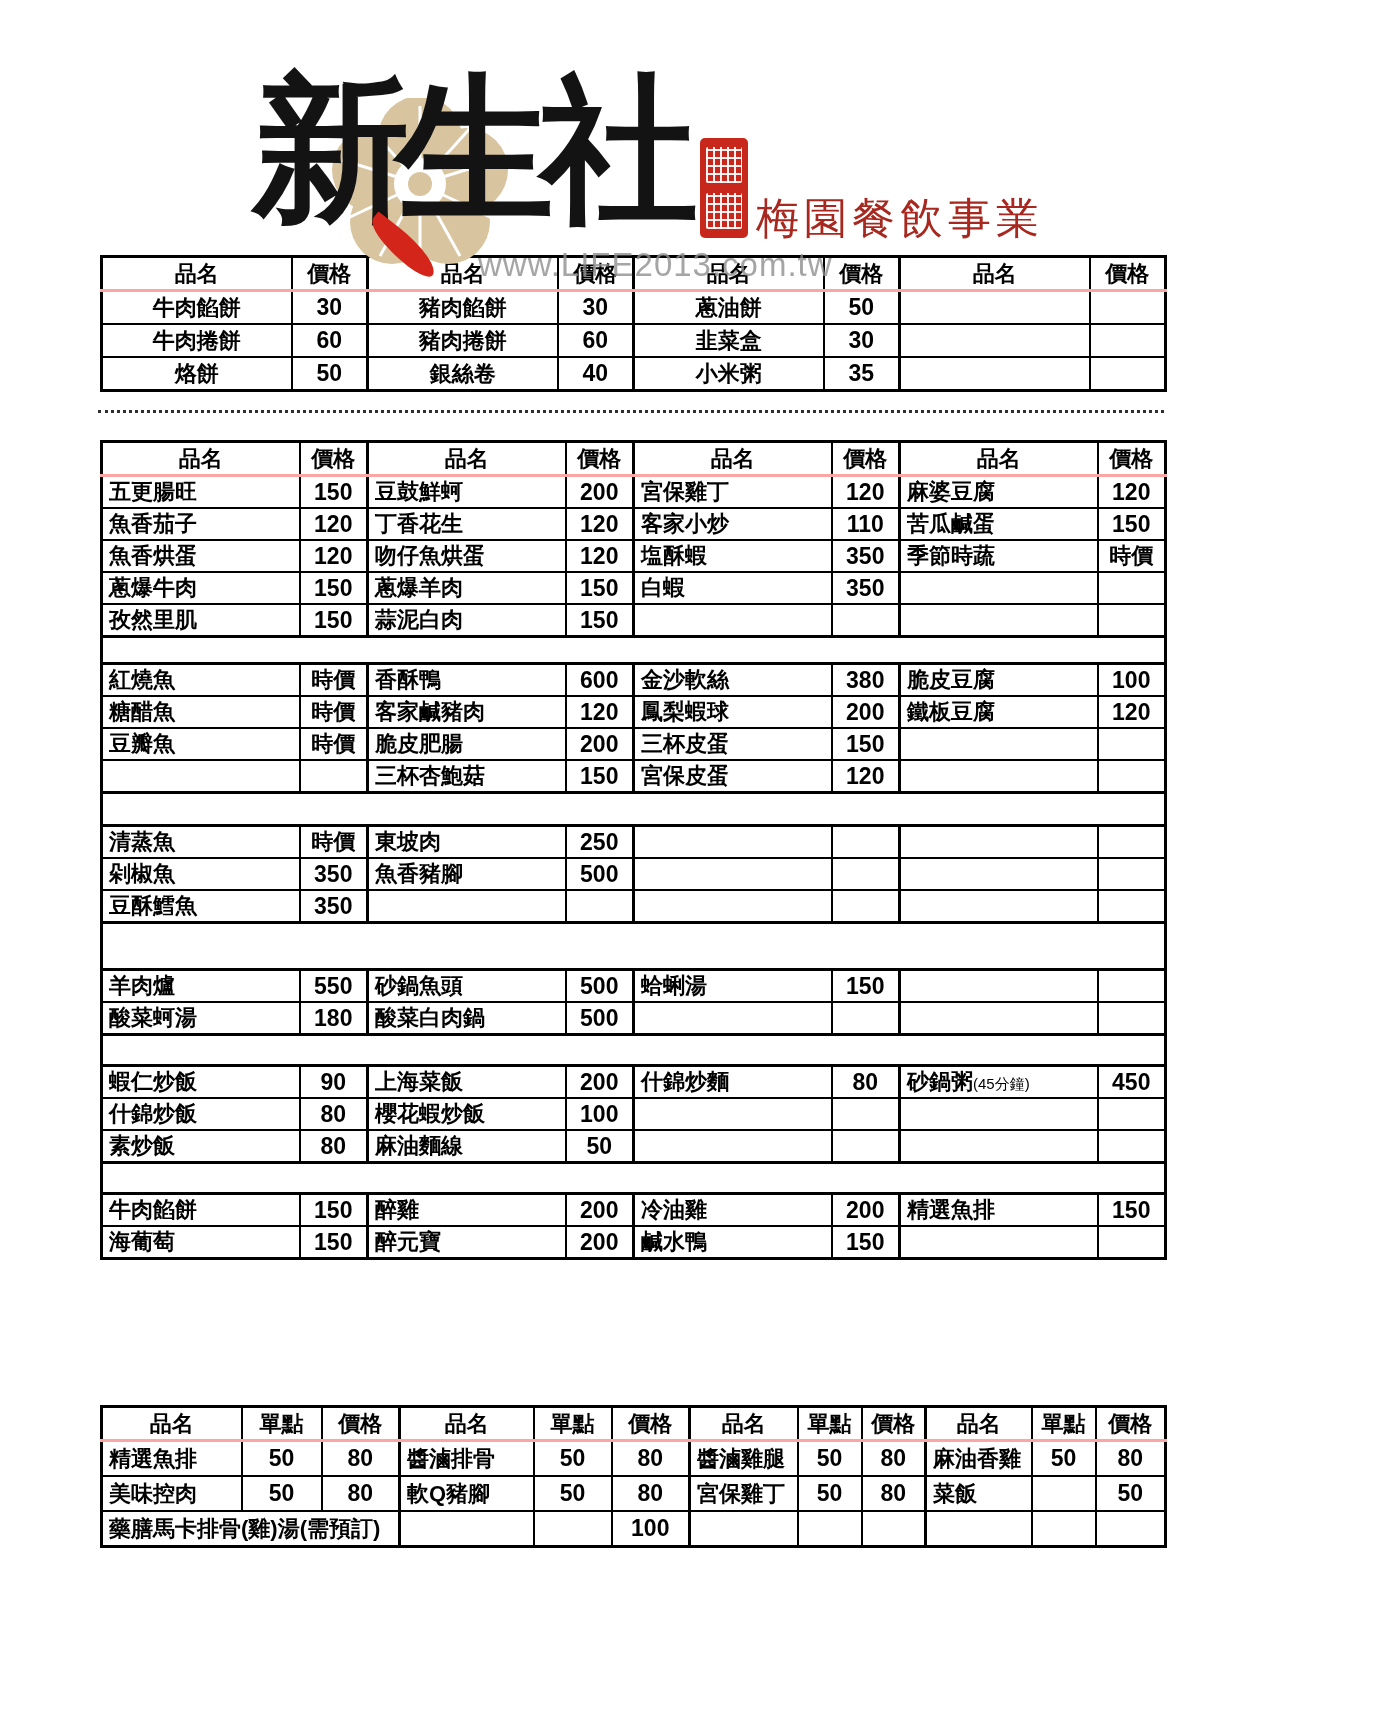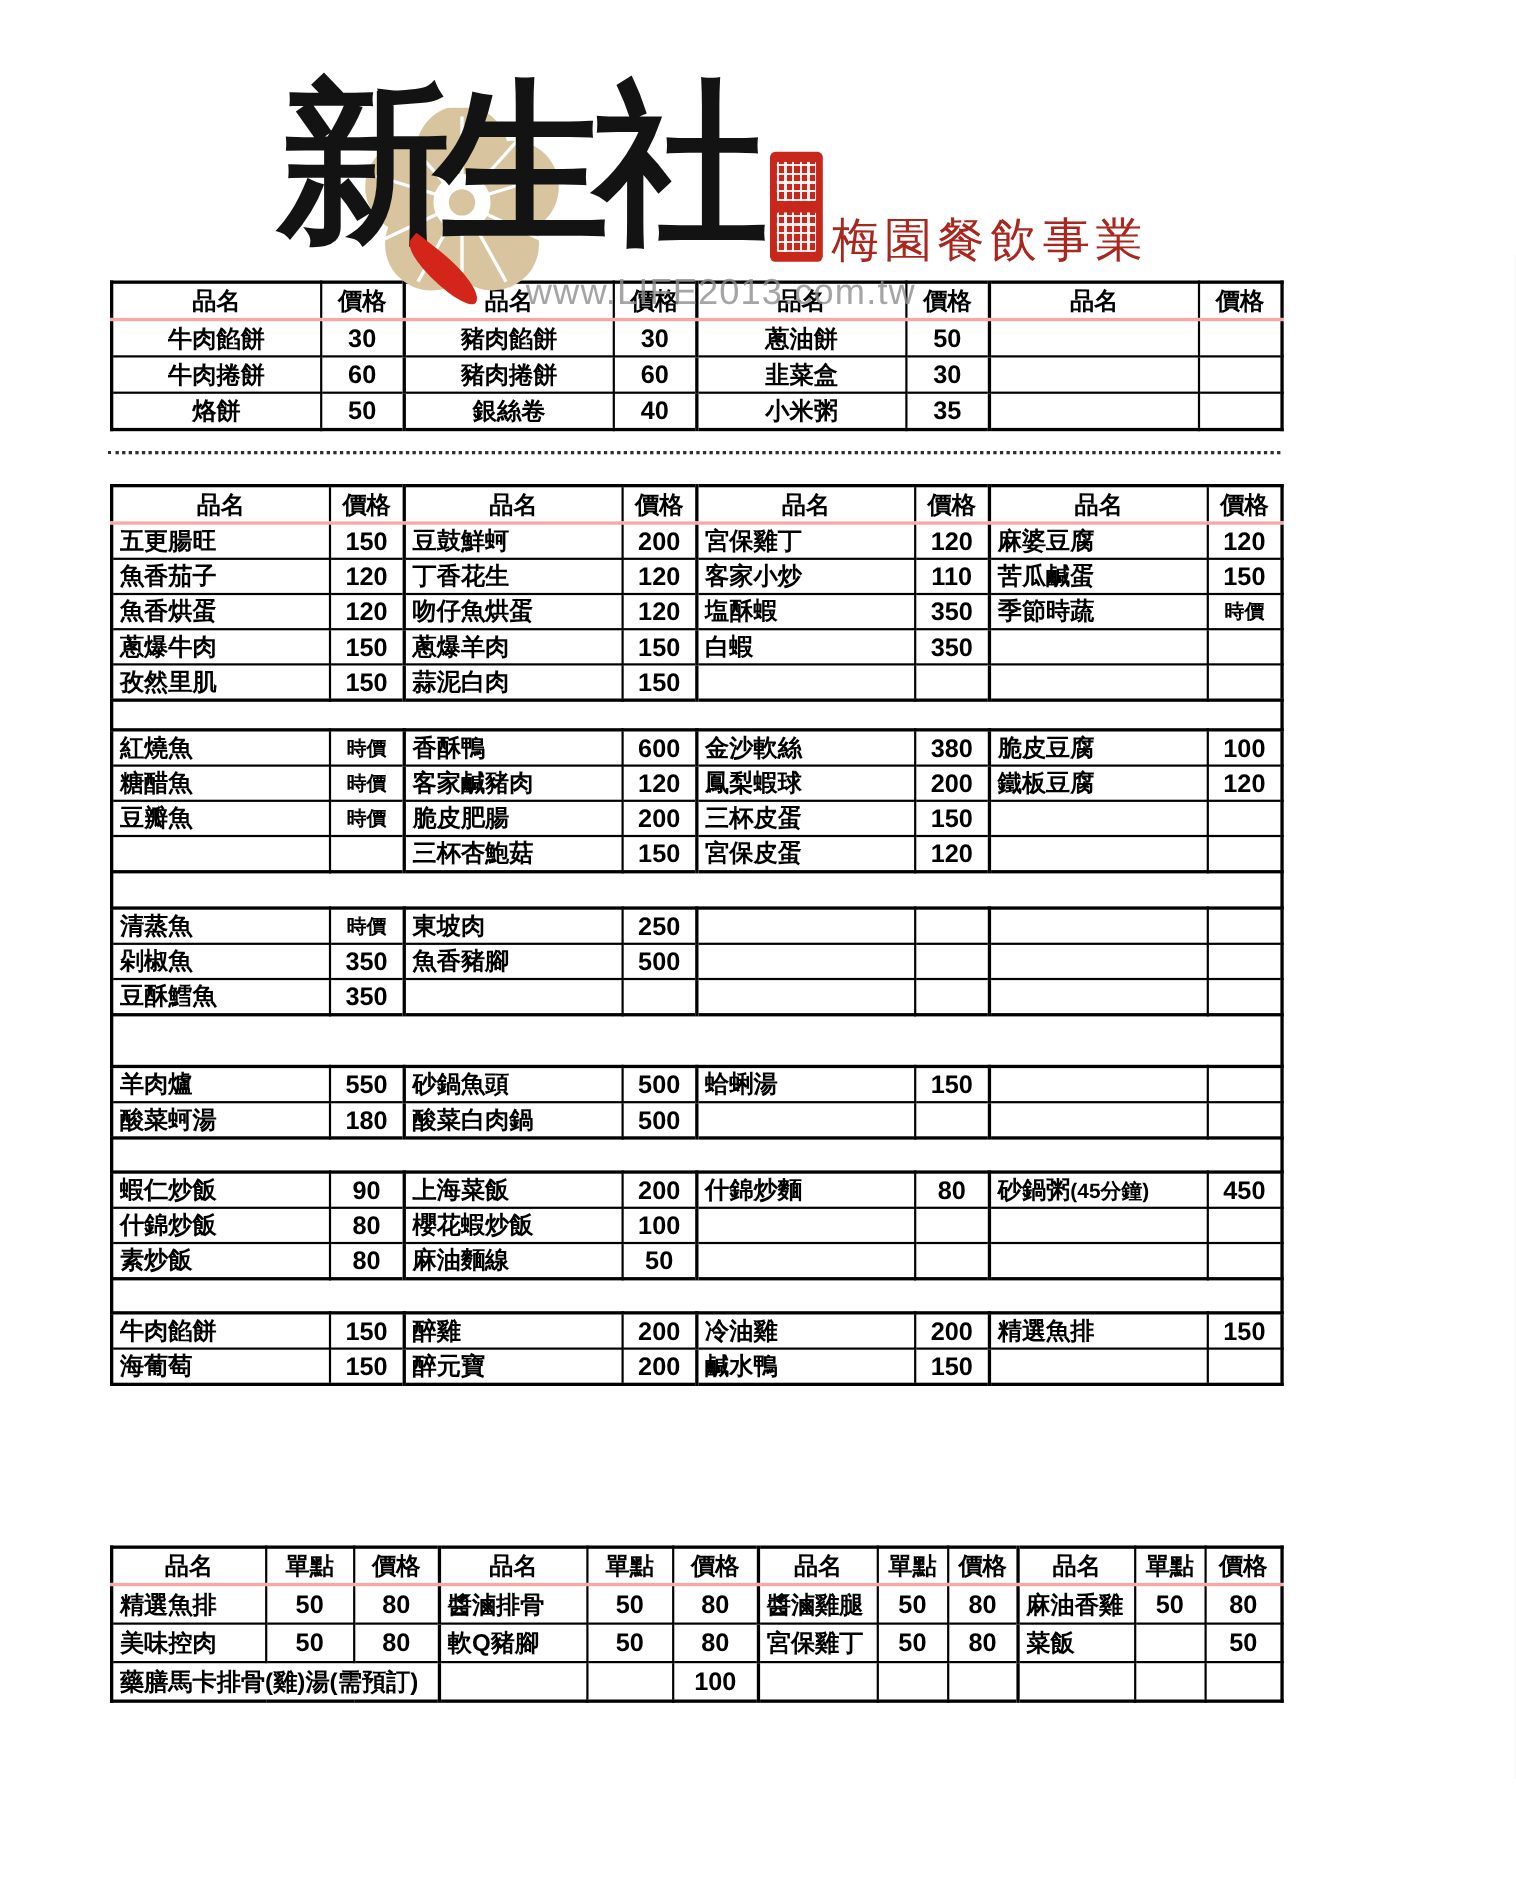--- a/index.html
+++ b/index.html
@@ -48,22 +48,22 @@
   #main-wrap{top:440px;}
   #rice-wrap{top:1405px;}
   table.menu{border-collapse:collapse;table-layout:fixed;width:1065px;border:3px solid #000;background:#fff;}
   table.menu th,table.menu td{border:2px solid #000;overflow:hidden;white-space:nowrap;padding:0;}
   table.menu th{
     font-size:22px;font-weight:700;height:31px;text-align:center;
     border-bottom:3px solid #fca5a5;
   }
   table.menu td.name{text-align:left;padding:0 3px 0 6px;font-size:22px;font-weight:700;}
   table.menu td.price{text-align:center;font-size:23px;font-weight:700;}
-  table.menu td.tp{font-size:18px;text-align:center;}
-  table.menu .small{font-size:19px;font-weight:700;margin-top:24px;}
+  table.menu td.tp{font-size:22px;text-align:center;}
+  table.menu .small{font-size:15px;font-weight:400;margin-top:24px;}
   table.menu .gs{border-left:3px solid #000;}
   table.menu tr.sec-first td{border-top:3px solid #000;}
   table.menu td.sep-cell{border:3px solid #000;border-left:3px solid #000;border-right:3px solid #000;}
   #snacks-table td{height:31px;}
   #snacks-table td.name{text-align:center;padding:0;}
   #main-table td{height:30px;}
   #rice-table td{height:33px;}
 </style>
 </head>
 <body>

